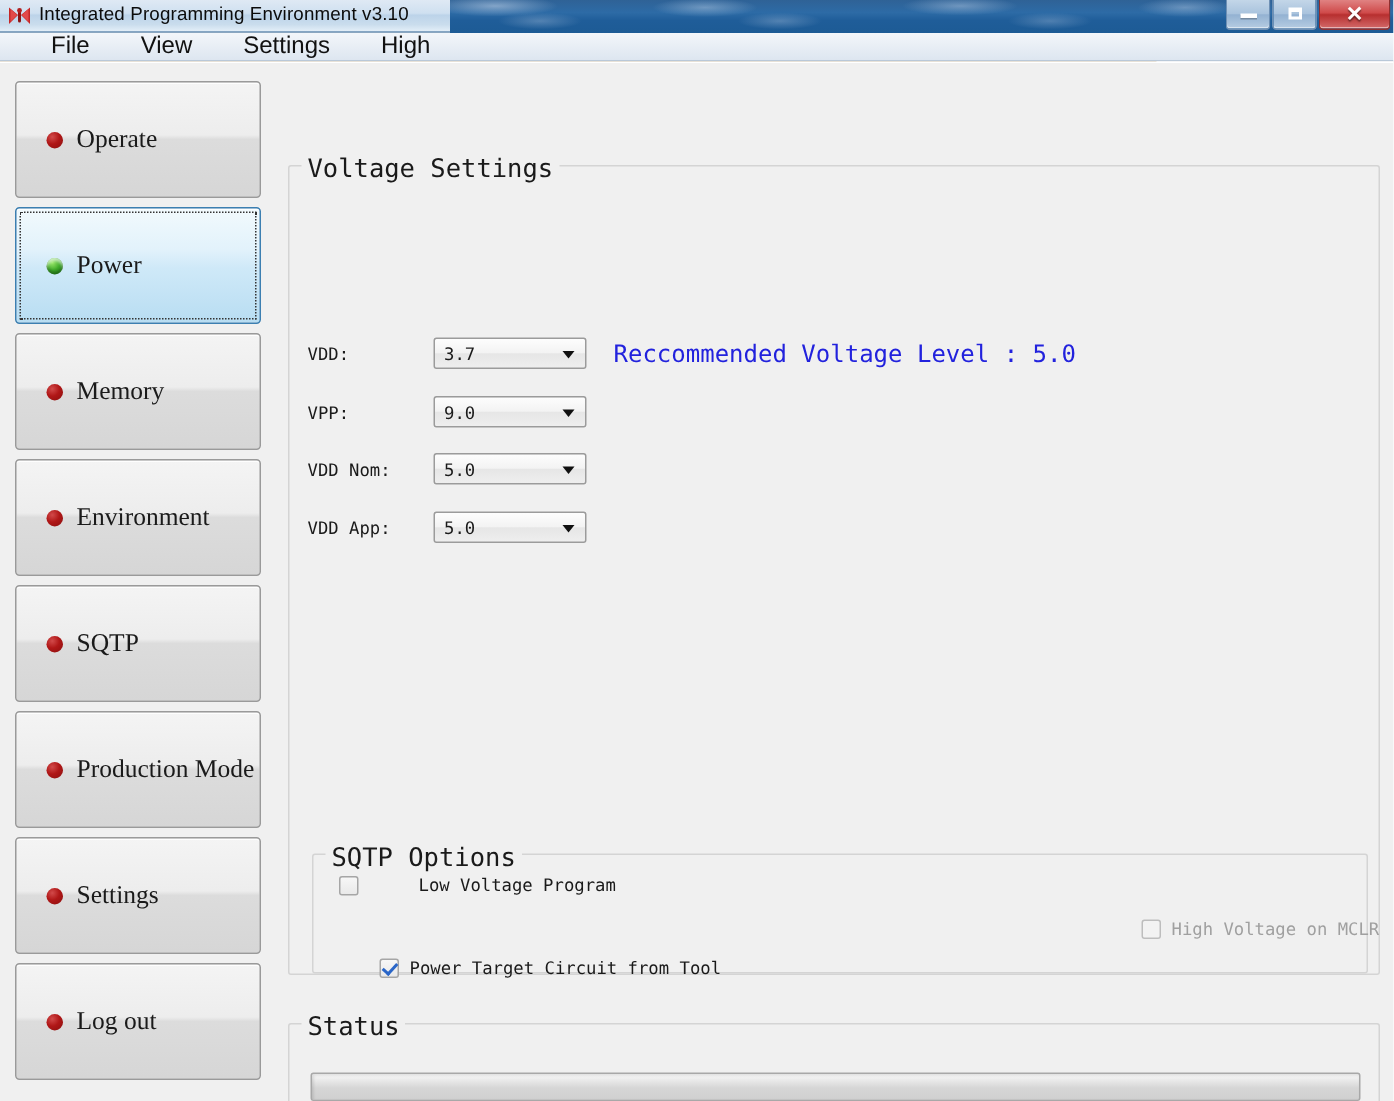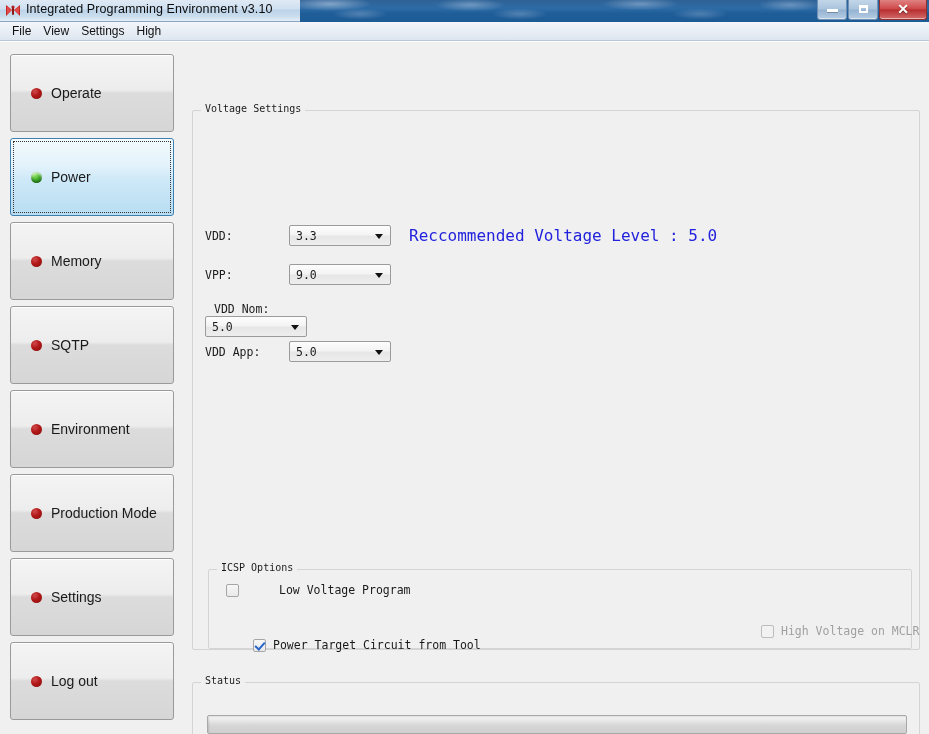--- a/index.html
+++ b/index.html
@@ -115,24 +115,25 @@
     width: 929px; height: 19px;
     background: linear-gradient(to bottom, #f3f6fa 0%, #e8eef5 50%, #dde6f0 100%);
     border-bottom: 1px solid #b9c8d8;
     box-sizing: border-box;
     display: flex;
     align-items: center;
     padding-left: 6px;
   }
   .menu-item {
     font-family: "Liberation Sans", sans-serif;
-    font-size: 12px;
+    font-size: 16px;
     color: #111;
     padding: 1px 6px;
     cursor: default;
+    margin-left: 22px;
   }
 
   
   .client {
     position: absolute;
     left: 0; top: 41px;
     width: 929px; height: 693px;
     background: #f0f0f0;
     border-top: 1px solid #ffffff;
     box-sizing: border-box;
@@ -178,41 +179,41 @@
     flex: 0 0 auto;
   }
   .bullet.red {
     background: radial-gradient(circle at 35% 30%, #d24a4a 0%, #b01717 45%, #8a0f0f 100%);
   }
   .bullet.green {
     background: radial-gradient(circle at 35% 28%, #9ae86a 0%, #3faa2a 48%, #1d7a14 100%);
     box-shadow: inset 0 -2px 2px rgba(0,0,0,.25), inset 0 2px 2px rgba(255,255,255,.65);
   }
   .side-label {
-    font-family: Liberation Sans, sans-serif;
-    font-size: 14px;
+    font-family: Liberation Serif, serif;
+    font-size: 17px;
     color: #1a1a1a;
     white-space: nowrap;
   }
 
   
   .groupbox {
     position: absolute;
     border: 1px solid #d4d4d4;
     border-radius: 2px;
     background: transparent;
     box-sizing: border-box;
   }
   .group-title {
     position: absolute;
     top: -8px; left: 8px;
     padding: 0 4px;
     background: #f0f0f0;
     font-family: "DejaVu Sans Mono", monospace;
-    font-size: 10px;
+    font-size: 17px;
     color: #1a1a1a;
     white-space: nowrap;
   }
 
   #grp-voltage { left: 192px; top: 68px; width: 728px; height: 540px; }
   #grp-icsp    { left: 208px; top: 527px; width: 704px; height: 80px; }
   #grp-status  { left: 192px; top: 640px; width: 728px; height: 74px; }
 
   
   .field-row {
@@ -379,25 +380,25 @@
       <div class="side-btn selected">
         <span class="bullet green"></span>
         <span class="side-label">Power</span>
       </div>
       <div class="side-btn">
         <span class="bullet red"></span>
         <span class="side-label">Memory</span>
       </div>
       <div class="side-btn">
         <span class="bullet red"></span>
+        <span class="side-label">Environment</span>
+      </div>
+      <div class="side-btn">
+        <span class="bullet red"></span>
         <span class="side-label">SQTP</span>
-      </div>
-      <div class="side-btn">
-        <span class="bullet red"></span>
-        <span class="side-label">Environment</span>
       </div>
       <div class="side-btn">
         <span class="bullet red"></span>
         <span class="side-label">Production Mode</span>
       </div>
       <div class="side-btn">
         <span class="bullet red"></span>
         <span class="side-label">Settings</span>
       </div>
       <div class="side-btn">
@@ -405,66 +406,66 @@
         <span class="side-label">Log out</span>
       </div>
     </div>
 
     <div class="groupbox" id="grp-voltage">
       <div class="group-title">Voltage Settings</div>
 
       <div class="field-row" style="left:12px; top:114px;">
         <span class="field-label">VDD:</span>
         <div class="combo">
-          <span class="combo-value">3.3</span>
+          <span class="combo-value">3.7</span>
           <span class="combo-arrow"></span>
         </div>
         <span class="recommend">Reccommended Voltage Level : 5.0</span>
       </div>
 
       <div class="field-row" style="left:12px; top:153px;">
         <span class="field-label">VPP:</span>
         <div class="combo">
           <span class="combo-value">9.0</span>
           <span class="combo-arrow"></span>
         </div>
       </div>
 
-      <div class="field-row" style="left:12px; top:191px;flex-direction:column;">
+      <div class="field-row" style="left:12px; top:191px;">
         <span class="field-label">VDD Nom:</span>
         <div class="combo">
           <span class="combo-value">5.0</span>
           <span class="combo-arrow"></span>
         </div>
       </div>
 
       <div class="field-row" style="left:12px; top:230px;">
         <span class="field-label">VDD App:</span>
         <div class="combo">
           <span class="combo-value">5.0</span>
           <span class="combo-arrow"></span>
         </div>
       </div>
     </div>
 
 
     <div class="groupbox" id="grp-icsp">
-      <div class="group-title">ICSP Options</div>
+      <div class="group-title">SQTP Options</div>
 
       <div class="check-row" style="left:17px; top:13px;gap:33px;">
         <span class="checkbox"></span>
         <span class="check-label">Low Voltage Program</span>
       </div>
 
       <div class="check-row" style="left:17px; top:68px;padding-left:27px;">
         <span class="checkbox checked"></span>
         <span class="check-label">Power Target Circuit from Tool</span>
       </div>
 
-      <div class="check-row" style="left:552px; top:54px;">
+      <div class="check-row" style="left:552px; top:42px;">
         <span class="checkbox disabled"></span>
         <span class="check-label disabled">High Voltage on MCLR</span>
       </div>
     </div>
 
     <div class="groupbox" id="grp-status">
       <div class="group-title">Status</div>
       <div class="progress"></div>
     </div>
 

